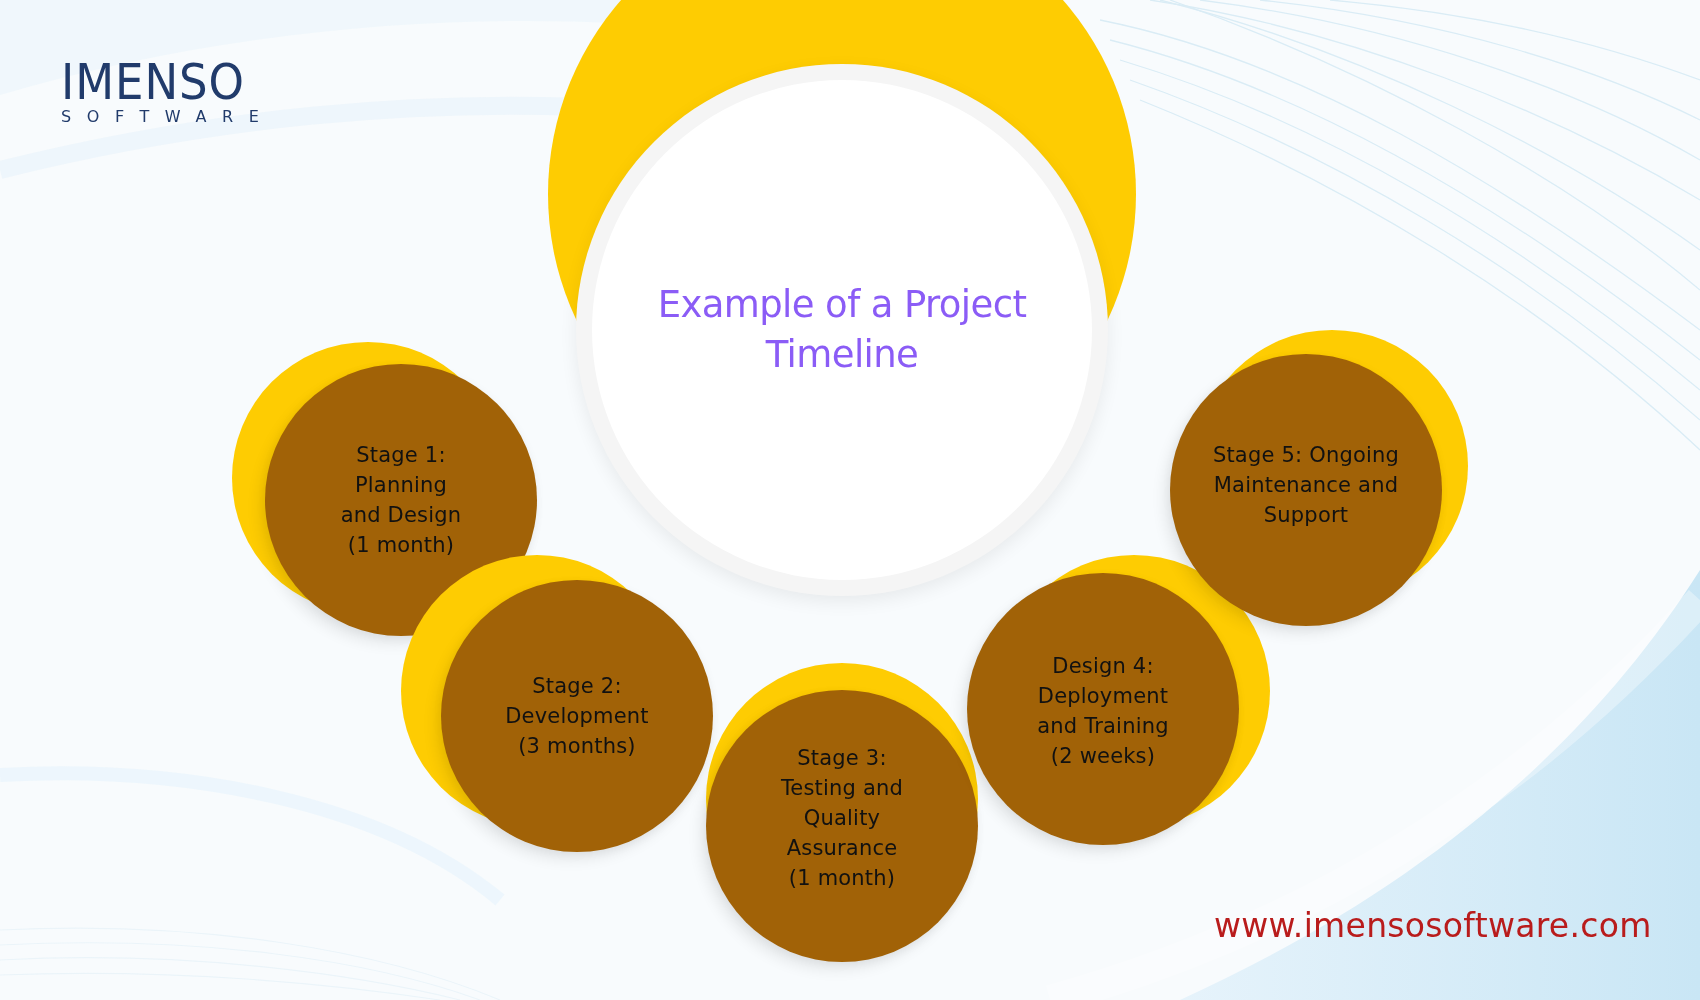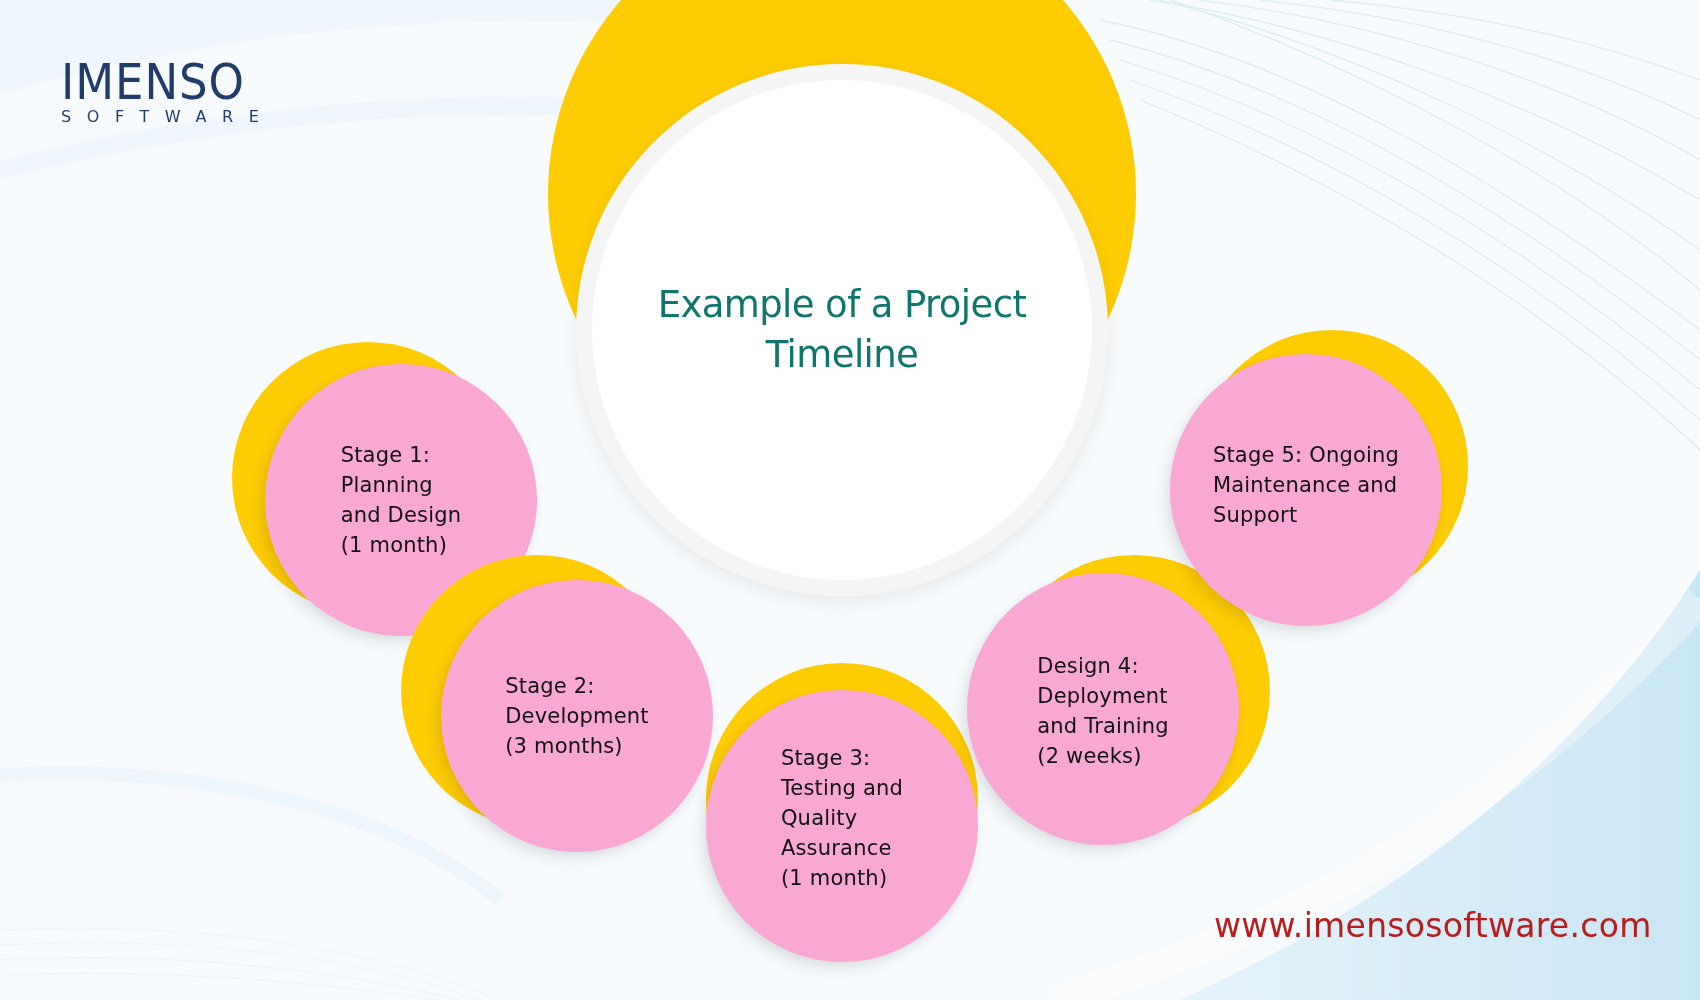--- a/index.html
+++ b/index.html
@@ -16,35 +16,35 @@
       letter-spacing: 1px; line-height: 50px; display: block;
       transform: scaleX(0.92); transform-origin: left center;
     }
     .logo-sub {
       font-family: "DejaVu Sans", sans-serif; font-size: 16px; letter-spacing: 15.6px;
       display: block; margin-top: 3px; line-height: 12px;
     }
     .disc { position: absolute; border-radius: 50%; }
     .yellow { background: #fecc02; }
     .white {
-      background: #f9a8d4;
+      background: #a16207;
       box-shadow: -6px 8px 14px rgba(0,0,0,0.08), 0 2px 10px rgba(0,0,0,0.05);
-      display: flex; align-items: center; justify-content: center; 
+      display: flex; align-items: center; justify-content: center; text-align: center;
     }
     .center-ring {
       background: #f5f5f5;
       box-shadow: 0 6px 18px rgba(0,0,0,0.07);
     }
     .center-inner {
       background: #fff; display: flex; align-items: center; justify-content: center;
       text-align: center;
     }
     .title {
       font-family: "DejaVu Sans", sans-serif; font-size: 37px; line-height: 50px;
-      color: #0f766e; letter-spacing: -0.6px; width: 420px; margin-top: 0px;
+      color: #8b5cf6; letter-spacing: -0.6px; width: 420px; margin-top: 0px;
     }
     .stage-text {
       font-family: "DejaVu Sans", sans-serif; font-size: 21px; line-height: 30px;
       color: #111; letter-spacing: 0.2px;
     }
     .url {
       position: absolute; left: 1214px; top: 906px; font-size: 33px; color: #b91c1c;
       font-family: "DejaVu Sans", sans-serif; letter-spacing: 0.3px;
     }
   </style>

